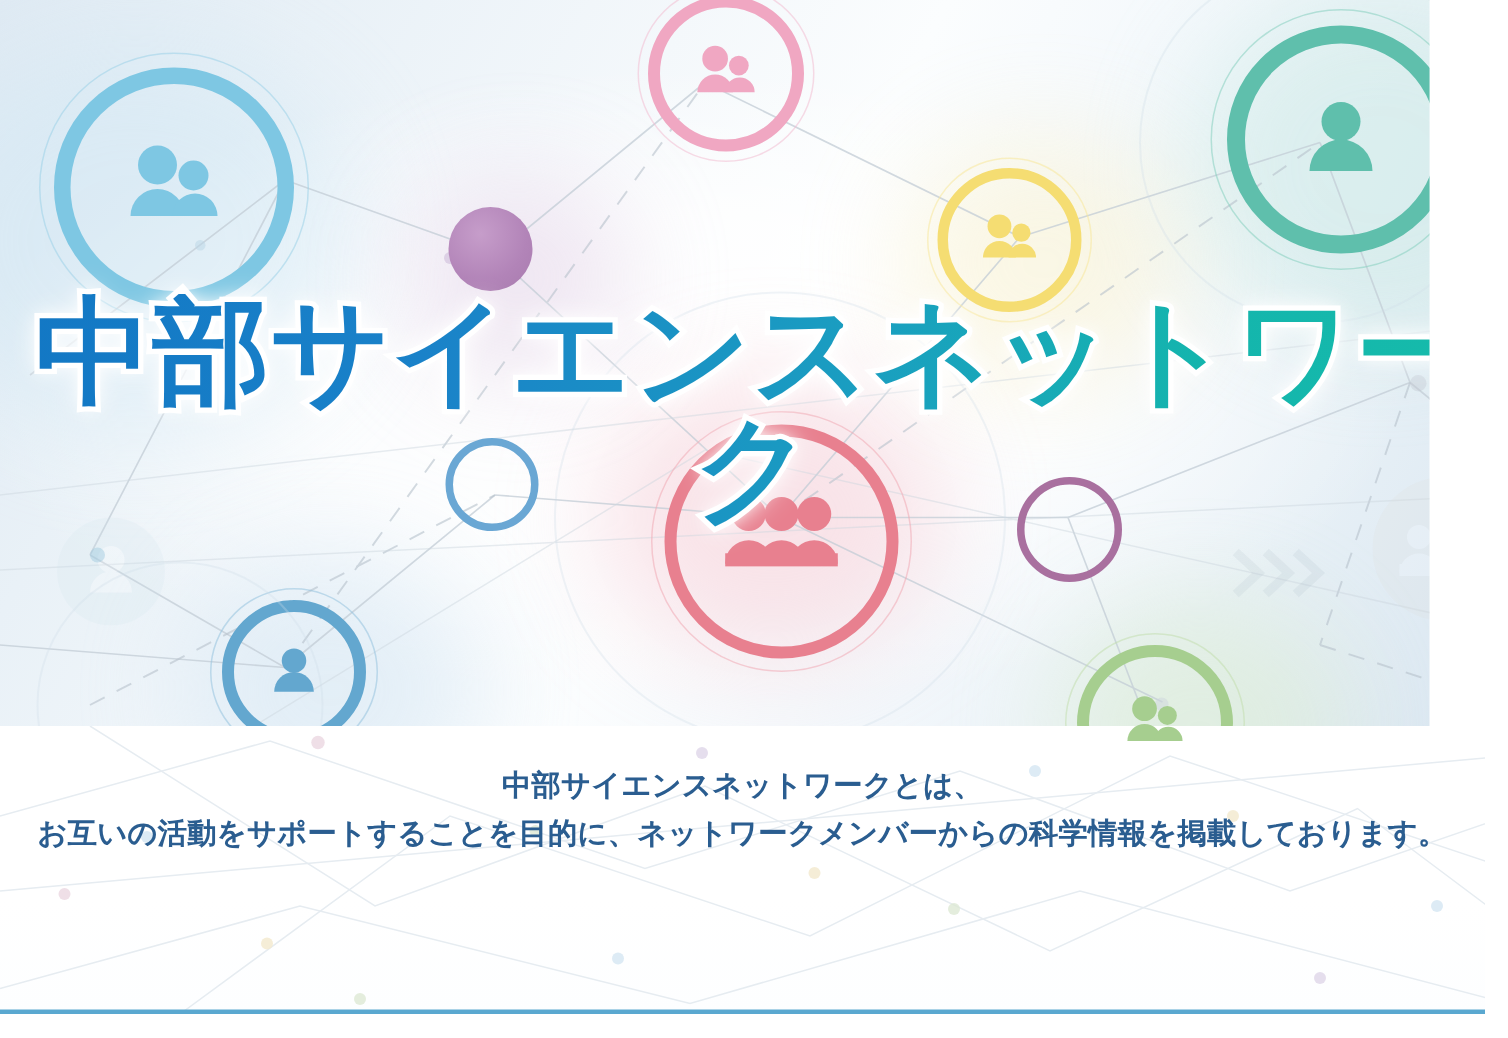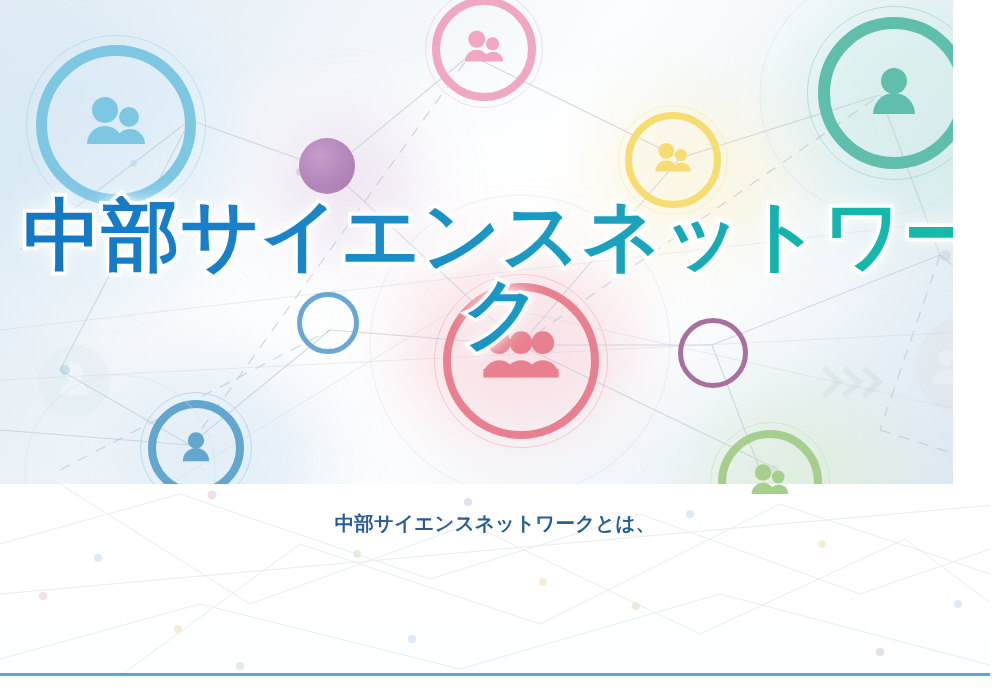--- a/index.html
+++ b/index.html
@@ -382,18 +382,19 @@
         <circle cx="822" cy="60" r="4"></circle>
       </g>
       <g fill="#ded6e8" opacity="0.8">
         <circle cx="468" cy="18" r="4"></circle>
         <circle cx="880" cy="168" r="4"></circle>
       </g>
     </svg>
 
     <div class="intro-lines">
       <p>中部サイエンスネットワークとは、</p>
+      <p class="wide">お互いの活動をサポートすることを目的に、ネットワークメンバーからの科学情報を掲載しております。</p>
     </div>
 
     <div class="bottom-rule"></div>
   </section>
 
 </div>
 
 </body></html>

